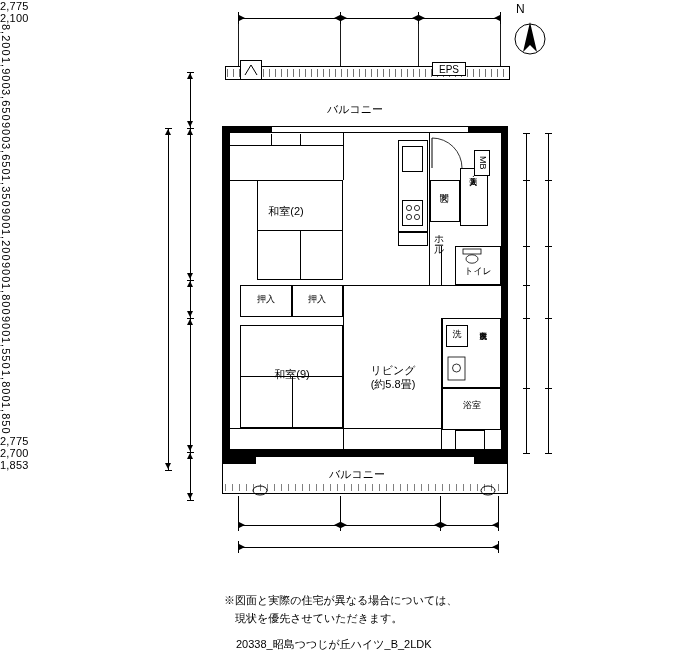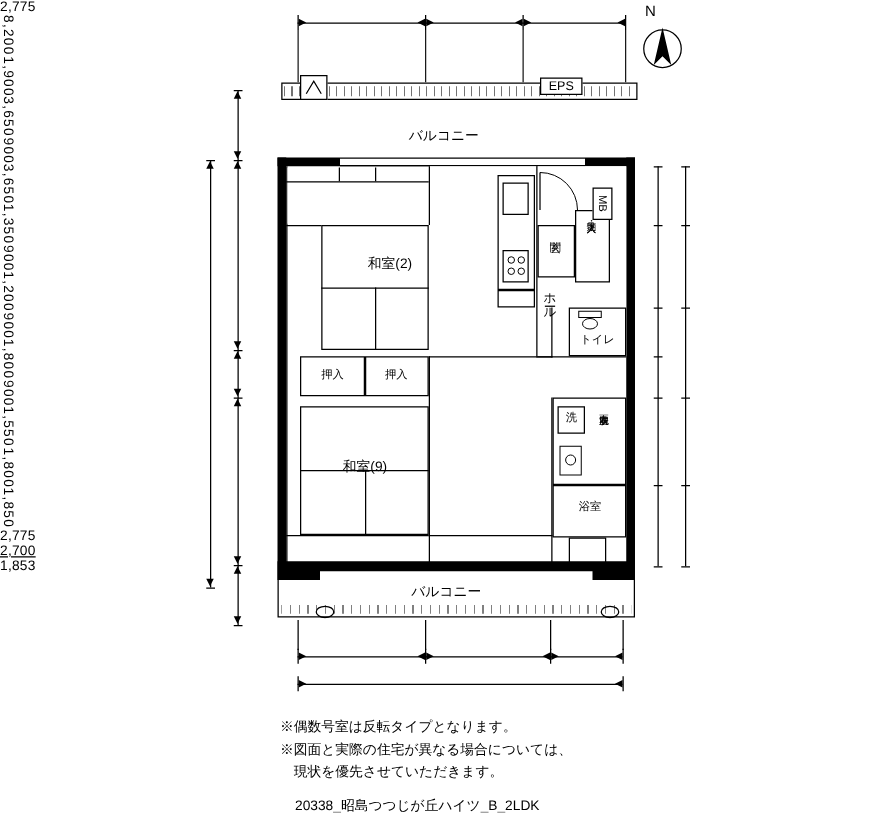--- a/index.html
+++ b/index.html
@@ -184,20 +184,21 @@
   <div class="vline" style="left:340px; top:12px; height:12px;"></div>
   <div class="vline" style="left:418px; top:12px; height:12px;"></div>
   <div class="vline" style="left:500px; top:12px; height:12px;"></div>
   <div class="arrow-r" style="left:239px; top:15px;"></div>
   <div class="arrow-l" style="left:334px; top:15px;"></div>
   <div class="arrow-r" style="left:341px; top:15px;"></div>
   <div class="arrow-l" style="left:412px; top:15px;"></div>
   <div class="arrow-r" style="left:419px; top:15px;"></div>
   <div class="arrow-l" style="left:494px; top:15px;"></div>
   <div class="dim" style="left:268px; top:2px;">2,775</div>
+  <div class="dim" style="left:357px; top:2px;">2,100</div>
 
   <div class="vline" style="left:238px; top:24px; height:42px; opacity:0.9;"></div>
   <div class="vline" style="left:340px; top:24px; height:42px; opacity:0.9;"></div>
   <div class="vline" style="left:418px; top:24px; height:42px; opacity:0.9;"></div>
   <div class="vline" style="left:500px; top:24px; height:42px; opacity:0.9;"></div>
 
   <div class="thin" style="left:225px; top:66px; width:285px; height:14px; background:#fff;"></div>
   <div class="hatch-corridor" style="left:227px; top:69px; width:281px; height:8px;"></div>
 
   <div class="thin" style="left:240px; top:60px; width:22px; height:20px; background:#fff;"></div>
@@ -245,21 +246,21 @@
   <div class="wall-thick" style="left:222px; top:126px; width:7px; height:330px;"></div>
   <div class="wall-thick" style="left:501px; top:126px; width:7px; height:330px;"></div>
   <div class="wall-thick" style="left:222px; top:449px; width:286px; height:7px;"></div>
 
   <div class="room-fill" style="left:272px; top:127px; width:196px; height:5px; background:#fff;"></div>
   <div class="hline" style="left:272px; top:132px; width:196px;"></div>
 
   <div class="room" style="left:257px; top:180px; width:86px; height:100px;"></div>
   <div class="tatami-line" style="left:257px; top:230px; width:86px;"></div>
   <div class="tatami-vline" style="left:300px; top:230px; height:50px;"></div>
-  <div class="label" style="left:274px; top:205px; width:76px;">和室(2)</div>
+  <div class="label" style="left:248px; top:205px; width:76px;">和室(2)</div>
 
   <div class="vline" style="left:229px; top:133px; height:320px;"></div>
   <div class="hline" style="left:229px; top:180px; width:28px;"></div>
   <div class="room-fill" style="left:230px; top:134px; width:112px; height:45px; border:none;"></div>
   <div class="hline" style="left:229px; top:145px; width:114px;"></div>
   <div class="vline" style="left:343px; top:133px; height:47px;"></div>
 
   <div class="vline" style="left:271px; top:134px; height:11px;"></div>
   <div class="vline" style="left:300px; top:134px; height:11px;"></div>
 
@@ -285,20 +286,24 @@
     <svg width="18" height="22" viewBox="0 0 18 22">
       <circle cx="5" cy="6" r="2.6" fill="none" stroke="#000" stroke-width="0.8"></circle>
       <circle cx="13" cy="6" r="2.6" fill="none" stroke="#000" stroke-width="0.8"></circle>
       <circle cx="5" cy="15" r="2.6" fill="none" stroke="#000" stroke-width="0.8"></circle>
       <circle cx="13" cy="15" r="2.6" fill="none" stroke="#000" stroke-width="0.8"></circle>
     </svg>
   </div>
   <div class="thin" style="left:398px; top:232px; width:30px; height:14px;"></div>
 
   <div class="room-fill" style="left:344px; top:286px; width:97px; height:142px;"></div>
+  <div class="label" style="left:348px; top:364px; width:90px;">
+    <span>リビング</span><br>
+    <span>(約5.8畳)</span>
+  </div>
   <div class="vline" style="left:441px; top:318px; height:135px;"></div>
   <div class="hline" style="left:343px; top:428px; width:99px;"></div>
 
   <div class="room-fill" style="left:430px; top:133px; width:71px; height:152px;"></div>
   <div class="vline" style="left:429px; top:133px; height:152px;"></div>
   <div class="thin" style="left:430px; top:180px; width:30px; height:42px;"></div>
   <div class="label small vert" style="left:438px; top:186px;">玄関</div>
   <div class="label vert" style="left:432px; top:228px; font-size:10px;">ホール</div>
 
   <div class="thin" style="left:460px; top:168px; width:28px; height:58px;"></div>
@@ -395,28 +400,27 @@
   <div class="vline" style="left:340px; top:519px; height:12px;"></div>
   <div class="vline" style="left:440px; top:519px; height:12px;"></div>
   <div class="vline" style="left:498px; top:519px; height:12px;"></div>
   <div class="arrow-r" style="left:239px; top:522px;"></div>
   <div class="arrow-l" style="left:334px; top:522px;"></div>
   <div class="arrow-r" style="left:341px; top:522px;"></div>
   <div class="arrow-l" style="left:434px; top:522px;"></div>
   <div class="arrow-r" style="left:441px; top:522px;"></div>
   <div class="arrow-l" style="left:492px; top:522px;"></div>
   <div class="dim" style="left:268px; top:528px;">2,775</div>
-  <div class="dim" style="left:366px; top:528px;text-decoration:underline;">2,700</div>
+  <div class="dim" style="left:366px; top:528px;">2,700</div>
   <div class="dim" style="left:451px; top:528px;">1,853</div>
 
   <div class="hline" style="left:238px; top:547px; width:260px;"></div>
   <div class="vline" style="left:238px; top:541px; height:12px;"></div>
   <div class="vline" style="left:498px; top:541px; height:12px;"></div>
   <div class="arrow-r" style="left:239px; top:544px;"></div>
   <div class="arrow-l" style="left:492px; top:544px;"></div>
 
-  <div class="note" style="left:224px; top:574px;">※偶数号室は反転タイプとなります。</div>
   <div class="note" style="left:224px; top:592px;">※図面と実際の住宅が異なる場合については、</div>
   <div class="note" style="left:224px; top:610px;">　現状を優先させていただきます。</div>
 
   <div class="code" style="left:236px; top:637px;">20338_昭島つつじが丘ハイツ_B_2LDK</div>
 
 </div>
 
 </body></html>

